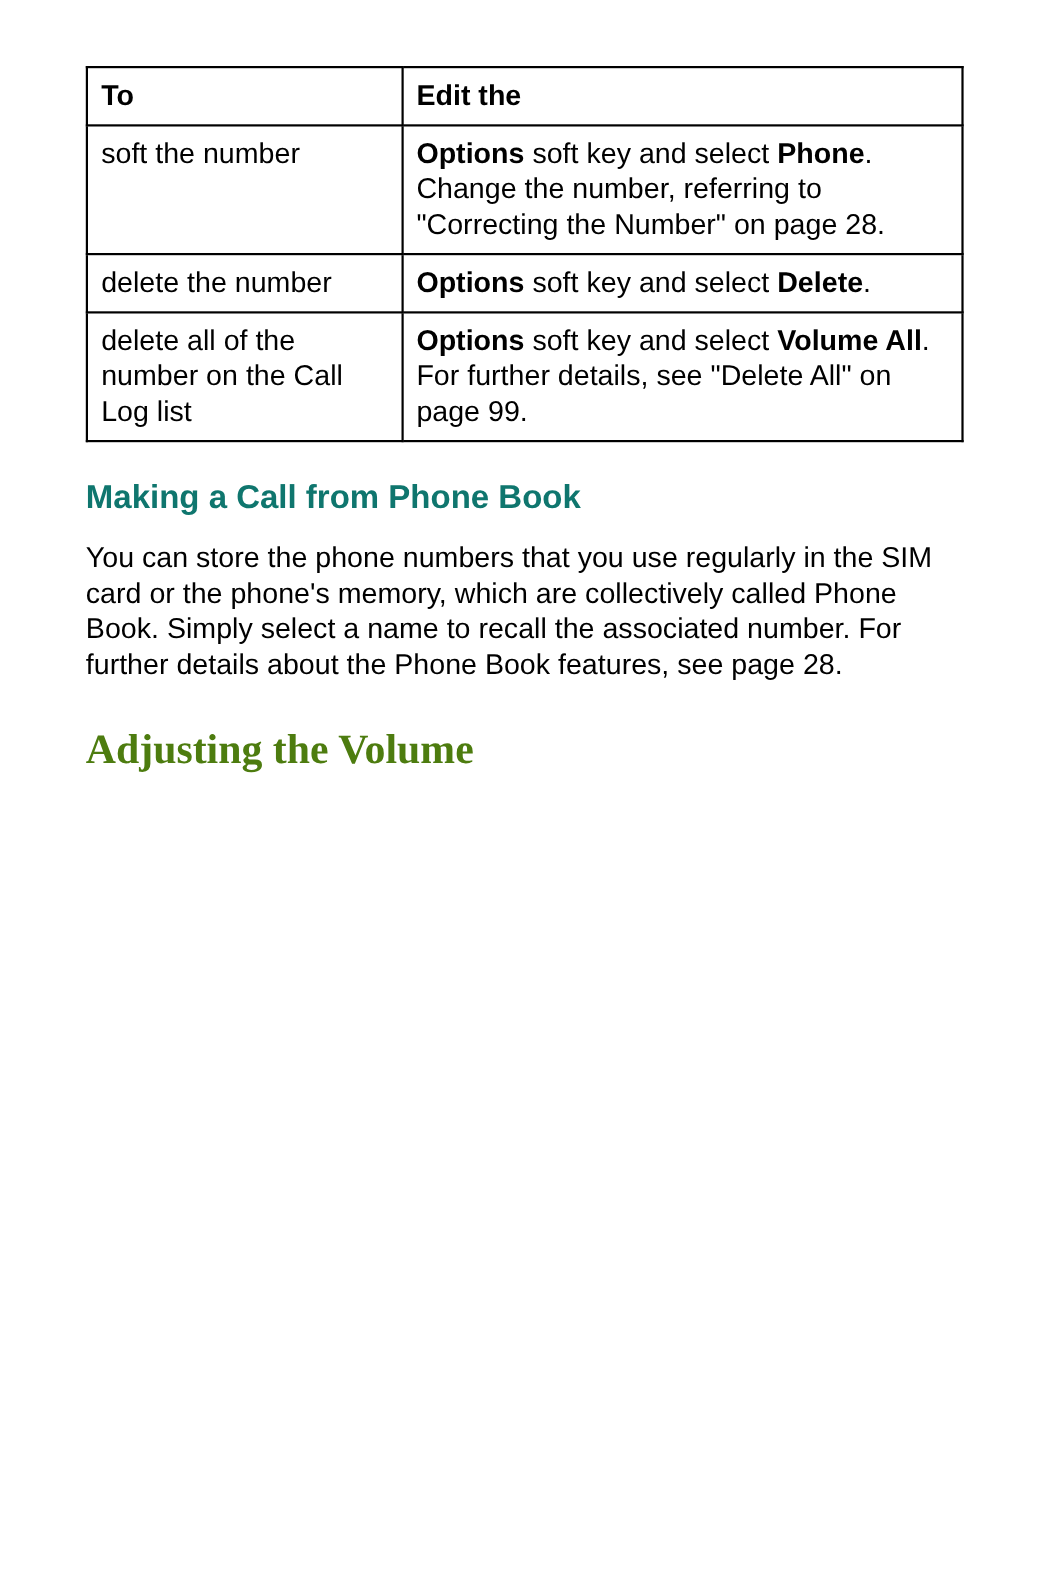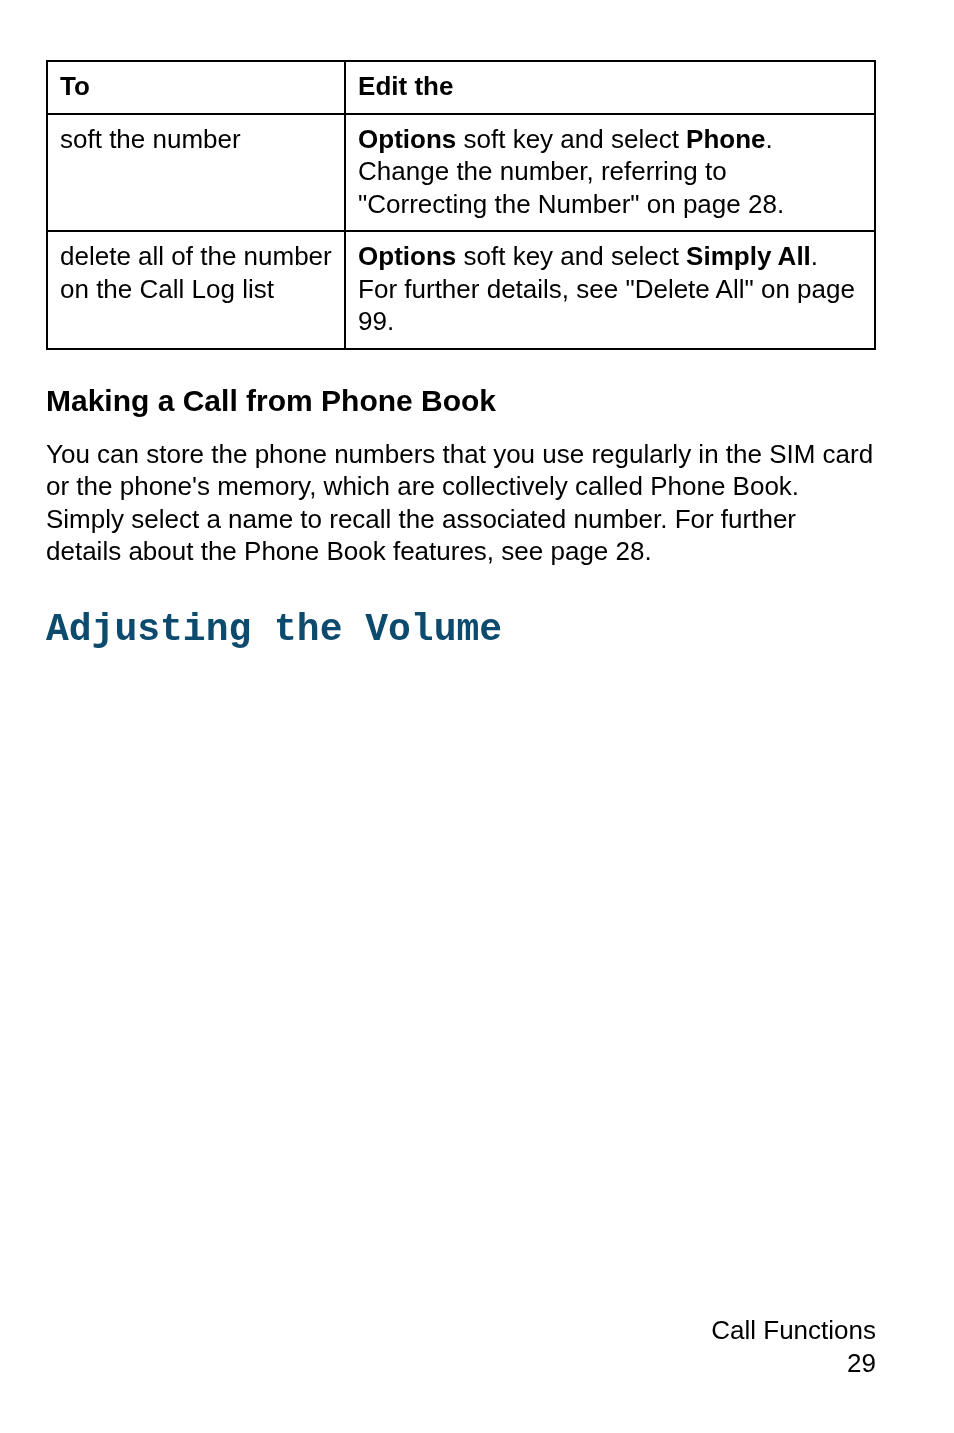--- a/index.html
+++ b/index.html
@@ -8,21 +8,21 @@
     width: 954px;
     height: 1433px;
     background: #ffffff;
     font-family: Verdana, Geneva, sans-serif;
     color: #000000;
   }
   .page {
     box-sizing: border-box;
     width: 954px;
     height: 1433px;
-    padding: 60px 78px 50px 46px;
+    padding: 60px 78px 50px 78px;
     position: relative;
   }
   table.instr {
     border-collapse: collapse;
     width: 100%;
     margin-bottom: 34px;
   }
   table.instr th, table.instr td {
     border: 2px solid #000;
     padding: 8px 12px 10px 12px;
@@ -31,35 +31,35 @@
     font-size: 26px;
     line-height: 1.25;
   }
   table.instr th {
     font-weight: bold;
   }
   .col-to {
     width: 36%;
   }
   h2.section {
-    color: #000000;
+    color: #0f766e;
     font-family: Verdana, Geneva, sans-serif;
     font-weight: bold;
     font-size: 30px;
     margin: 0 0 20px 0;
   }
   p.body {
     font-family: Verdana, Geneva, sans-serif;
     font-size: 26px;
     line-height: 1.25;
     margin: 0 0 40px 0;
   }
   h1.topic {
-    color: #0c4a6e;
-    font-family: Liberation Mono, monospace;
+    color: #4d7c0f;
+    font-family: Liberation Serif, serif;
     font-weight: bold;
     font-size: 38px;
     margin: 0 0 20px 0;
   }
   .footer {
     position: absolute;
     right: 78px;
     bottom: 54px;
     text-align: right;
     font-family: Arial, Helvetica, sans-serif;
@@ -85,31 +85,33 @@
       </tr>
     </thead>
     <tbody>
       <tr>
         <td>soft the number</td>
         <td>
           <span class="b">Options</span><span> soft key and select </span><span class="b">Phone</span><span>. Change the number, referring to "Correcting the Number" on page 28.</span>
         </td>
       </tr>
       <tr>
+        <td>delete the number</td>
+        <td>
+          <span class="b">Options</span><span> soft key and select </span><span class="b">Delete</span><span>.</span>
+        </td>
+      </tr>
+      <tr>
         <td>delete all of the number on the Call Log list</td>
         <td>
-          <span class="b">Options</span><span> soft key and select </span><span class="b">Simply All</span><span>. For further details, see "Delete All" on page 99.</span>
+          <span class="b">Options</span><span> soft key and select </span><span class="b">Volume All</span><span>. For further details, see "Delete All" on page 99.</span>
         </td>
       </tr>
     </tbody>
   </table>
 
   <h2 class="section">Making a Call from Phone Book</h2>
   <p class="body">You can store the phone numbers that you use regularly in the SIM card or the phone's memory, which are collectively called Phone Book. Simply select a name to recall the associated number. For further details about the Phone Book features, see page 28.</p>
 
   <h1 class="topic">Adjusting the Volume</h1>
 
-  <div class="footer">
-    <div>Call Functions</div>
-    <div>29</div>
-  </div>
 
 </div>
 
 </body></html>

